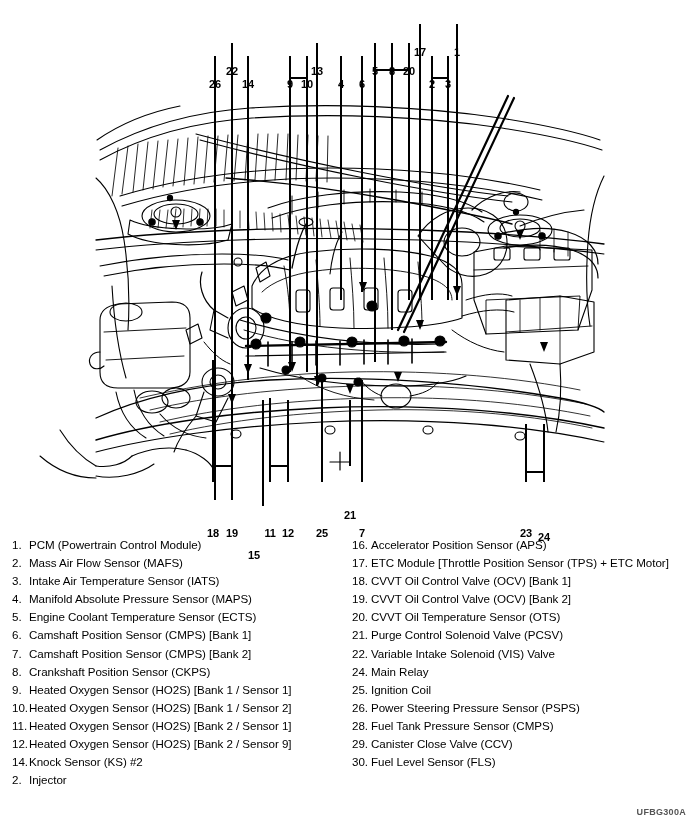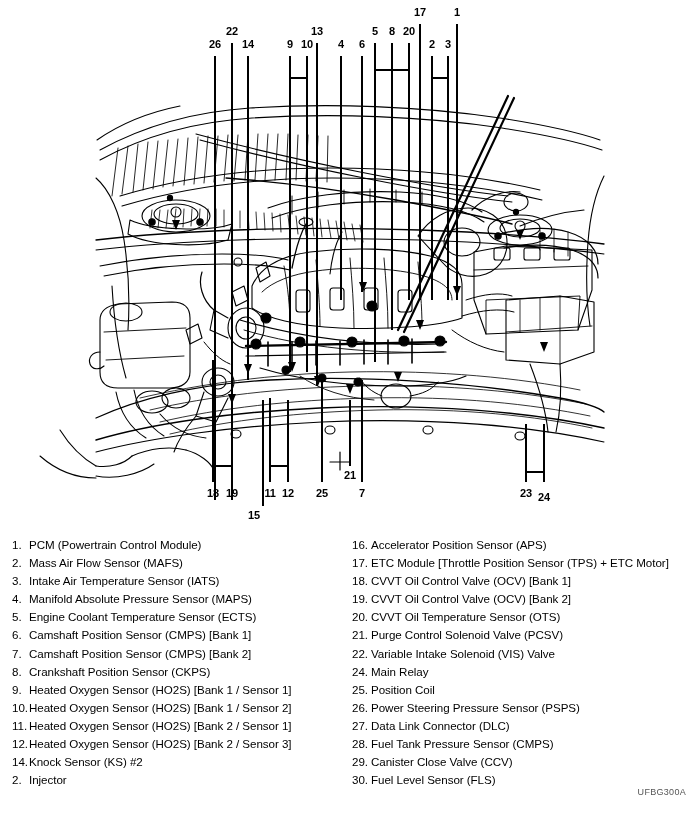--- a/index.html
+++ b/index.html
@@ -47,20 +47,21 @@
     position: absolute;
     font-family: "Liberation Sans", sans-serif;
     font-size: 11px;
     font-weight: bold;
     line-height: 12px;
     color: #000;
     white-space: nowrap;
     text-align: center;
     transform: translateX(-50%);
     letter-spacing: -0.2px;
+    margin-top: 40px;
   }
 
   
   #legend {
     position: absolute;
     left: 0;
     top: 536px;
     width: 696px;
     height: 285px;
   }
@@ -85,24 +86,24 @@
     text-align: left;
   }
   #legend-col-right .legend-num {
     min-width: 19px;
   }
 
   
   #figure-code {
     position: absolute;
     right: 10px;
-    bottom: 24px;
+    bottom: 4px;
     font-family: "Liberation Sans", sans-serif;
     font-size: 9px;
-    font-weight: normal;
+    font-weight: bold;
     color: #555;
     letter-spacing: 0.3px;
   }
 </style>
 </head>
 <body>
 
 <div id="page">
 
   <div id="diagram-area">
@@ -391,37 +392,36 @@
       <div class="legend-item"><span class="legend-num">2.</span><span>Mass Air Flow Sensor (MAFS)</span></div>
       <div class="legend-item"><span class="legend-num">3.</span><span>Intake Air Temperature Sensor (IATS)</span></div>
       <div class="legend-item"><span class="legend-num">4.</span><span>Manifold Absolute Pressure Sensor (MAPS)</span></div>
       <div class="legend-item"><span class="legend-num">5.</span><span>Engine Coolant Temperature Sensor (ECTS)</span></div>
       <div class="legend-item"><span class="legend-num">6.</span><span>Camshaft Position Sensor (CMPS) [Bank 1]</span></div>
       <div class="legend-item"><span class="legend-num">7.</span><span>Camshaft Position Sensor (CMPS) [Bank 2]</span></div>
       <div class="legend-item"><span class="legend-num">8.</span><span>Crankshaft Position Sensor (CKPS)</span></div>
       <div class="legend-item"><span class="legend-num">9.</span><span>Heated Oxygen Sensor (HO2S) [Bank 1 / Sensor 1]</span></div>
       <div class="legend-item"><span class="legend-num">10.</span><span>Heated Oxygen Sensor (HO2S) [Bank 1 / Sensor 2]</span></div>
       <div class="legend-item"><span class="legend-num">11.</span><span>Heated Oxygen Sensor (HO2S) [Bank 2 / Sensor 1]</span></div>
-      <div class="legend-item"><span class="legend-num">12.</span><span>Heated Oxygen Sensor (HO2S) [Bank 2 / Sensor 3]</span></div>
+      <div class="legend-item"><span class="legend-num">12.</span><span>Heated Oxygen Sensor (HO2S) [Bank 2 / Sensor 9]</span></div>
       <div class="legend-item"><span class="legend-num">14.</span><span>Knock Sensor (KS) #2</span></div>
       <div class="legend-item"><span class="legend-num">2.</span><span>Injector</span></div>
     </div>
 
     <div class="legend-col" id="legend-col-right">
       <div class="legend-item"><span class="legend-num">16.</span><span>Accelerator Position Sensor (APS)</span></div>
       <div class="legend-item"><span class="legend-num">17.</span><span>ETC Module [Throttle Position Sensor (TPS) + ETC Motor]</span></div>
       <div class="legend-item"><span class="legend-num">18.</span><span>CVVT Oil Control Valve (OCV) [Bank 1]</span></div>
       <div class="legend-item"><span class="legend-num">19.</span><span>CVVT Oil Control Valve (OCV) [Bank 2]</span></div>
       <div class="legend-item"><span class="legend-num">20.</span><span>CVVT Oil Temperature Sensor (OTS)</span></div>
       <div class="legend-item"><span class="legend-num">21.</span><span>Purge Control Solenoid Valve (PCSV)</span></div>
       <div class="legend-item"><span class="legend-num">22.</span><span>Variable Intake Solenoid (VIS) Valve</span></div>
       <div class="legend-item"><span class="legend-num">24.</span><span>Main Relay</span></div>
-      <div class="legend-item"><span class="legend-num">25.</span><span>Position Coil</span></div>
+      <div class="legend-item"><span class="legend-num">25.</span><span>Ignition Coil</span></div>
       <div class="legend-item"><span class="legend-num">26.</span><span>Power Steering Pressure Sensor (PSPS)</span></div>
-      <div class="legend-item"><span class="legend-num">27.</span><span>Data Link Connector (DLC)</span></div>
       <div class="legend-item"><span class="legend-num">28.</span><span>Fuel Tank Pressure Sensor (CMPS)</span></div>
       <div class="legend-item"><span class="legend-num">29.</span><span>Canister Close Valve (CCV)</span></div>
       <div class="legend-item"><span class="legend-num">30.</span><span>Fuel Level Sensor (FLS)</span></div>
     </div>
 
   </div>
 
   <div id="figure-code">UFBG300A</div>
 
 </div>

